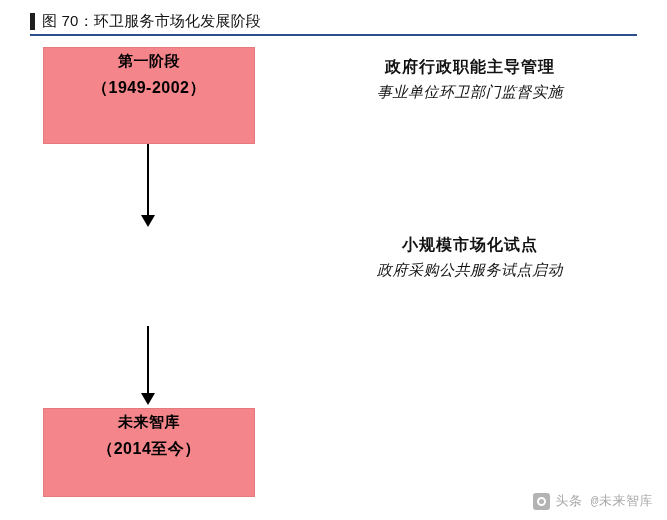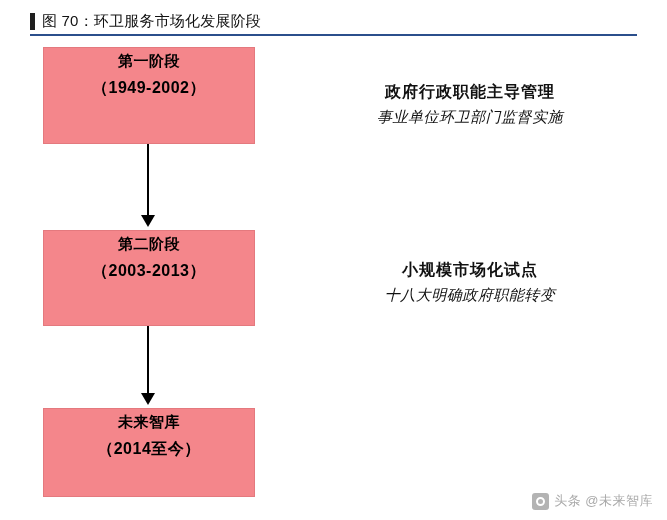--- a/index.html
+++ b/index.html
@@ -101,21 +101,20 @@
     border-top: 12px solid #000000;
   }
 
   
   .desc {
     position: absolute;
     text-align: center;
     color: #111111;
     width: 330px;
     left: 305px;
-    margin-top: 25px;
   }
   .desc .head {
     font-size: 16px;
     font-weight: bold;
     letter-spacing: 1px;
     line-height: 1.6;
   }
   .desc .sub {
     font-size: 15px;
     letter-spacing: 0.5px;
@@ -128,20 +127,21 @@
 
   
   .watermark {
     position: absolute;
     right: 14px;
     bottom: 10px;
     display: flex;
     align-items: center;
     gap: 5px;
     opacity: 0.75;
+    font-family: Liberation Mono, monospace;
   }
   .wm-logo {
     width: 17px;
     height: 17px;
     border-radius: 3px;
     background: #9a9a9a;
     position: relative;
     flex: none;
   }
   .wm-logo::before {
@@ -175,42 +175,38 @@
 
   <div class="stage-box box1">
     <div class="line1">第一阶段</div>
     <div class="line2">（1949-2002）</div>
   </div>
 
   <div class="arrow arrow1">
     <div class="arrow-head"></div>
   </div>
 
-  <div class="stage-box box2">
-    <div class="line1">第二阶段</div>
-    <div class="line2">（2003-2013）</div>
-  </div>
 
   <div class="arrow arrow2">
     <div class="arrow-head"></div>
   </div>
 
   <div class="stage-box box3">
     <div class="line1">未来智库</div>
     <div class="line2">（2014至今）</div>
   </div>
 
   <div class="desc desc1">
     <div class="head">政府行政职能主导管理</div>
     <div class="sub">事业单位环卫部门监督实施</div>
   </div>
 
   <div class="desc desc2">
     <div class="head">小规模市场化试点</div>
-    <div class="sub">十八大明确政府职能转变</div>
+    <div class="sub">政府采购公共服务试点启动</div>
   </div>
 
 
 </div>
 
 <div class="watermark">
   <div class="wm-logo"></div>
   <div class="wm-text">头条 @未来智库</div>
 </div>
 

